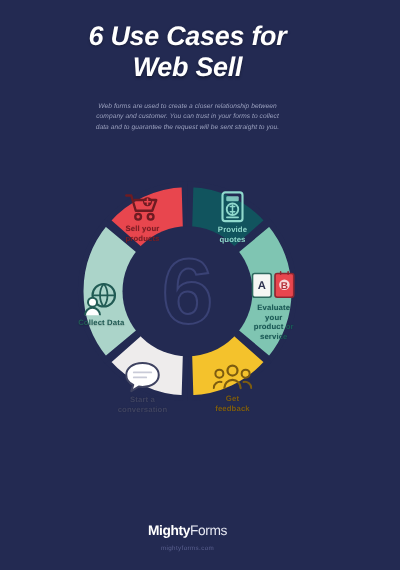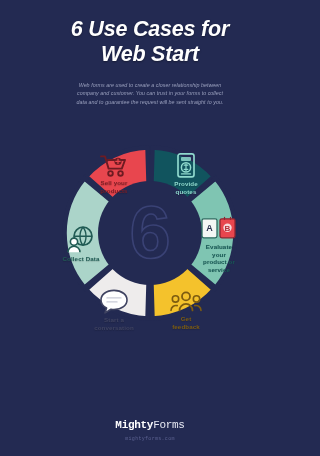--- a/index.html
+++ b/index.html
@@ -66,21 +66,20 @@
     font-size:6.2px;font-weight:bold;line-height:7.6px;
     letter-spacing:.1px;margin-top:2px;
     text-shadow:0 .5px 1px rgba(0,0,0,.18);
   }
   .seg-icon{display:block;margin:0 auto;}
 
   
   .footer{
     position:absolute;left:0;right:0;bottom:14px;
     text-align:center;
-    font-family:Liberation Mono, monospace;
   }
   .logo{
     display:inline-flex;align-items:center;justify-content:center;
     gap:0px;
   }
   .logo-text{
     color:#ffffff;font-size:11px;font-weight:bold;letter-spacing:-.3px;
   }
   .logo-text .light{font-weight:normal;color:#e6e8f2;}
   .site{
@@ -88,21 +87,21 @@
   }
 </style>
 </head>
 <body>
 
 <div class="poster">
 
   <div class="header">
     <h1 class="title">
       <span class="line">6 Use Cases for</span>
-      <span class="line">Web Start</span>
+      <span class="line">Web Sell</span>
     </h1>
     <p class="subtitle">
       <span class="sline">Web forms are used to create a closer relationship between</span>
       <span class="sline">company and customer. You can trust in your forms to collect</span>
       <span class="sline">data and to guarantee the request will be sent straight to you.</span>
     </p>
   </div>
 
   <div class="donut-wrap">
     <svg class="donut-svg" viewBox="0 0 230 230">

